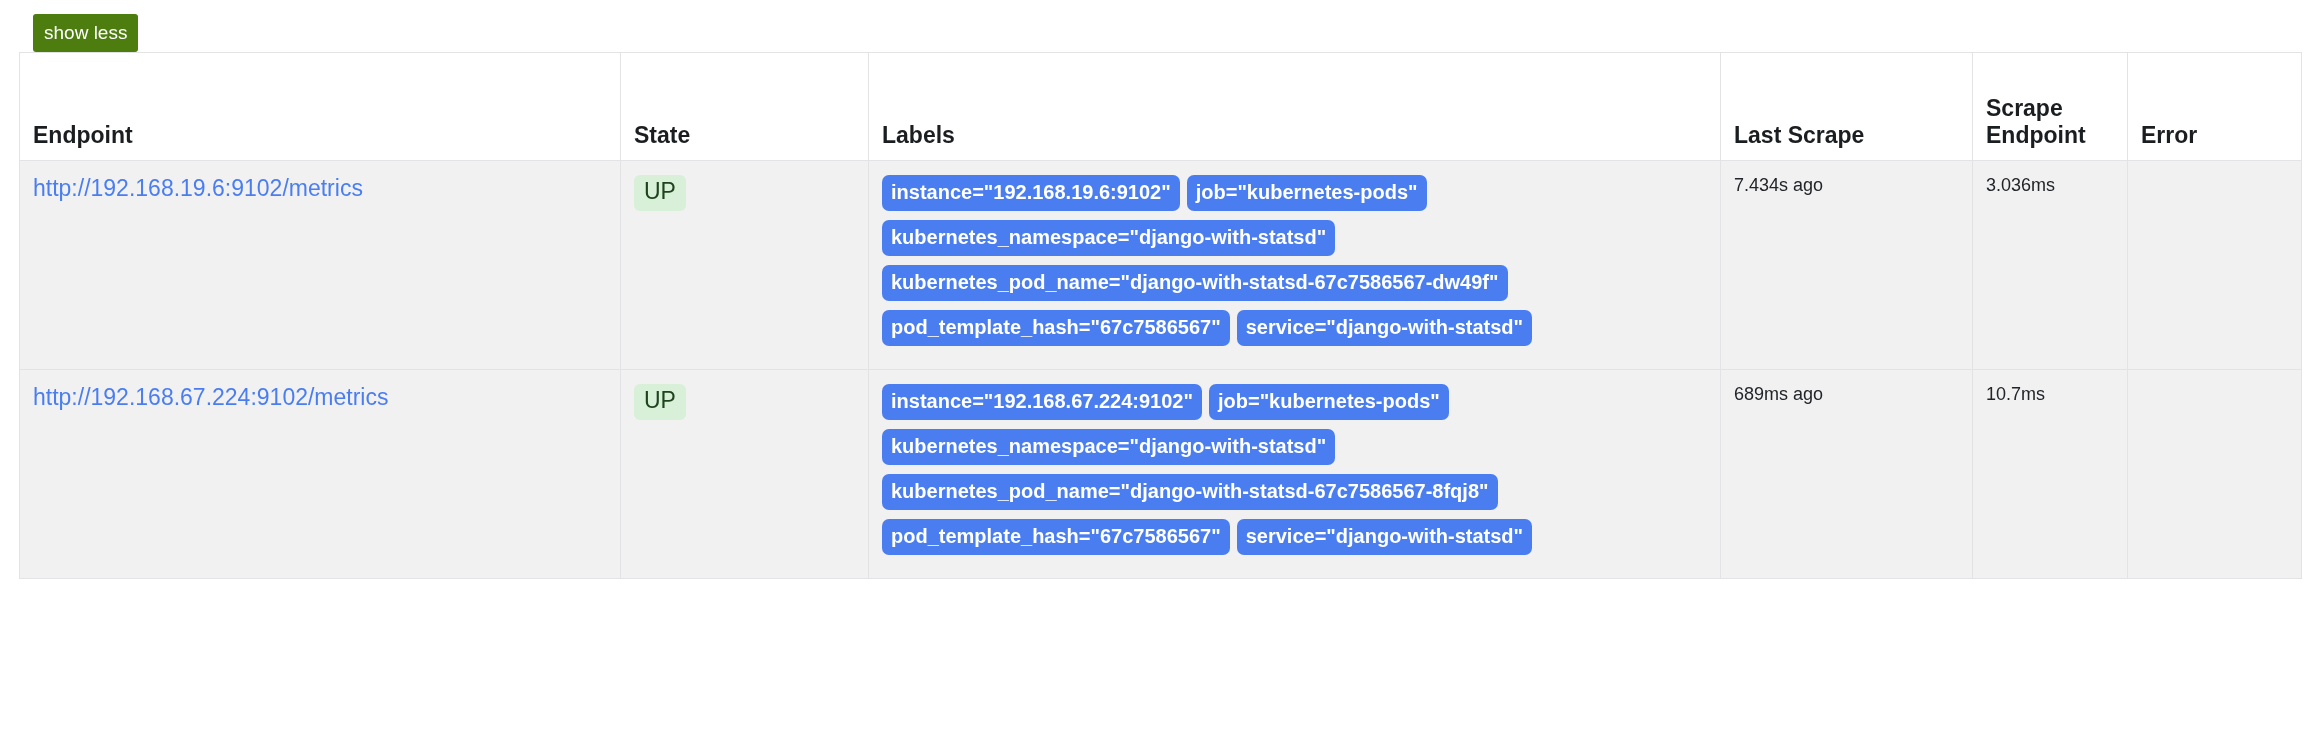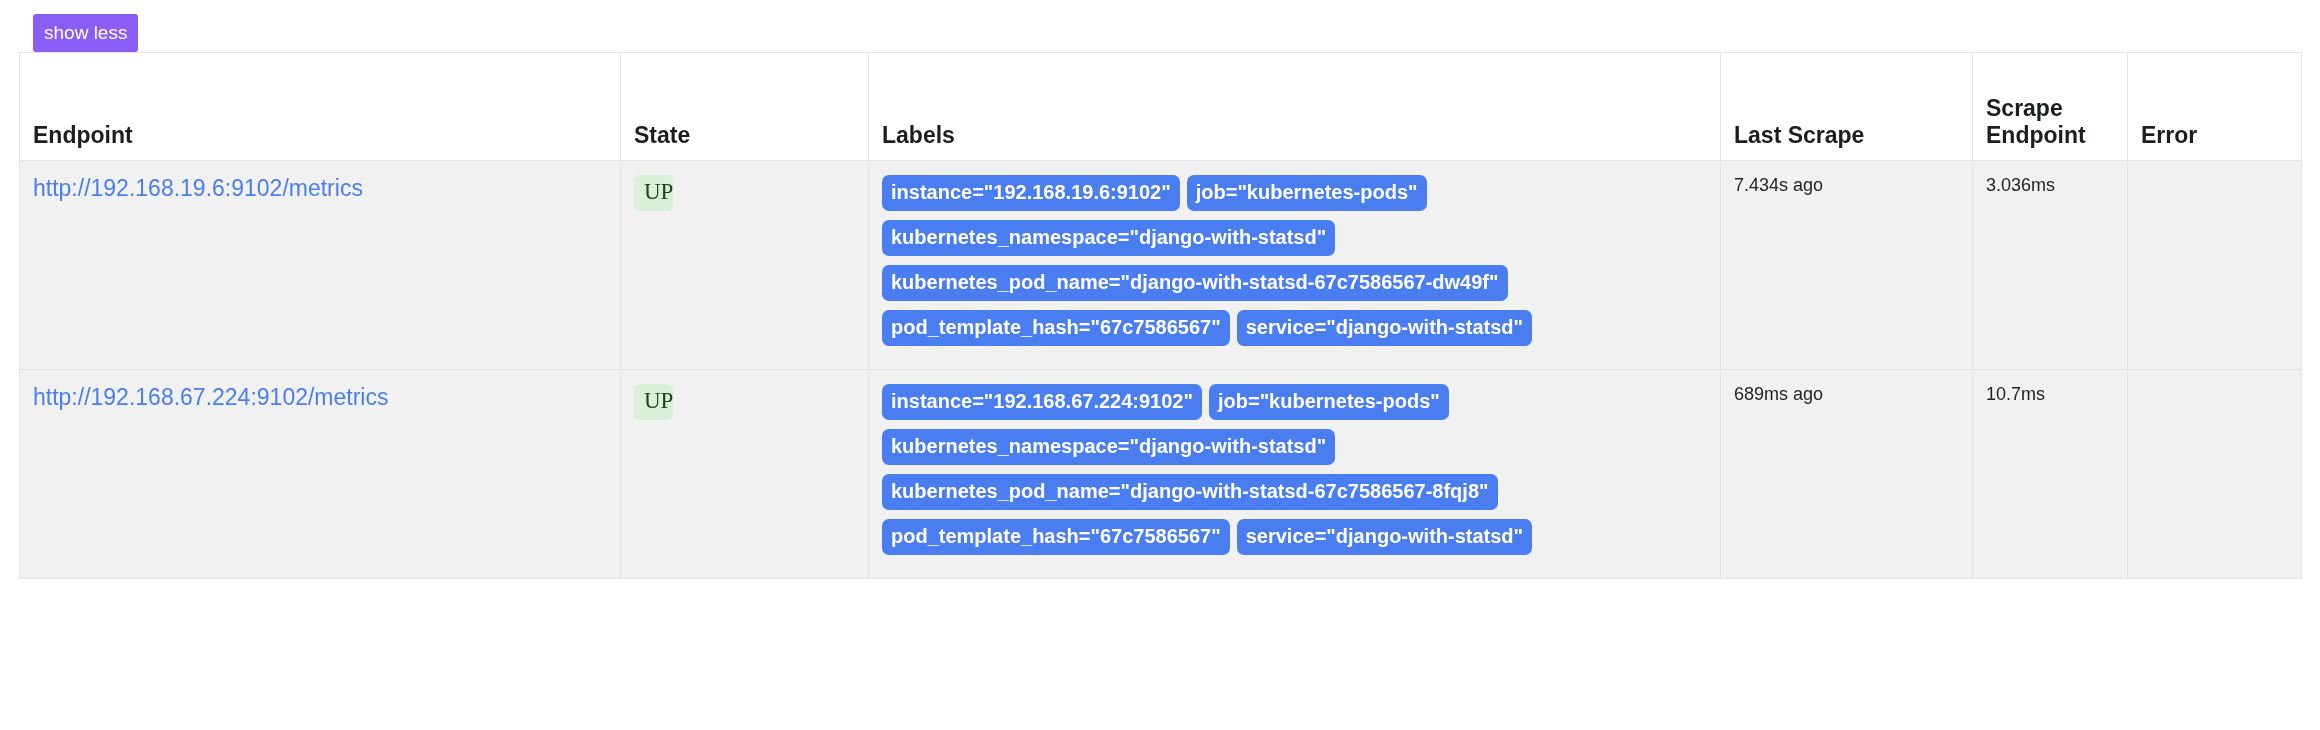--- a/index.html
+++ b/index.html
@@ -24,21 +24,21 @@
   }
   .job-title {
     font-size: 31px;
     font-weight: bold;
     color: #4a7ef0;
     letter-spacing: -0.2px;
     white-space: nowrap;
   }
   .show-less-btn {
     margin-left: 14px;
-    background: #8b5cf6;
+    background: #4d7c0f;
     color: #ffffff;
     border: none;
     border-radius: 3px;
     font-family: "Liberation Sans", sans-serif;
     font-size: 19px;
     line-height: 1;
     padding: 9px 11px 10px 11px;
     cursor: pointer;
     white-space: nowrap;
   }
@@ -93,24 +93,23 @@
     text-decoration: none;
     font-size: 23px;
     word-break: break-all;
   }
 
   .state-badge {
     display: inline-block;
     background: #d8efd8;
     color: #1d441d;
     border-radius: 6px;
-    padding: 3px 0 5px 10px;
+    padding: 3px 10px 5px 10px;
     font-size: 23px;
     line-height: 1.2;
-    font-family: Liberation Serif, serif;
   }
 
   .labels-cell {
     line-height: 0;
   }
   .label-badge {
     display: inline-block;
     background: #4a7ef0;
     color: #ffffff;
     font-weight: bold;

